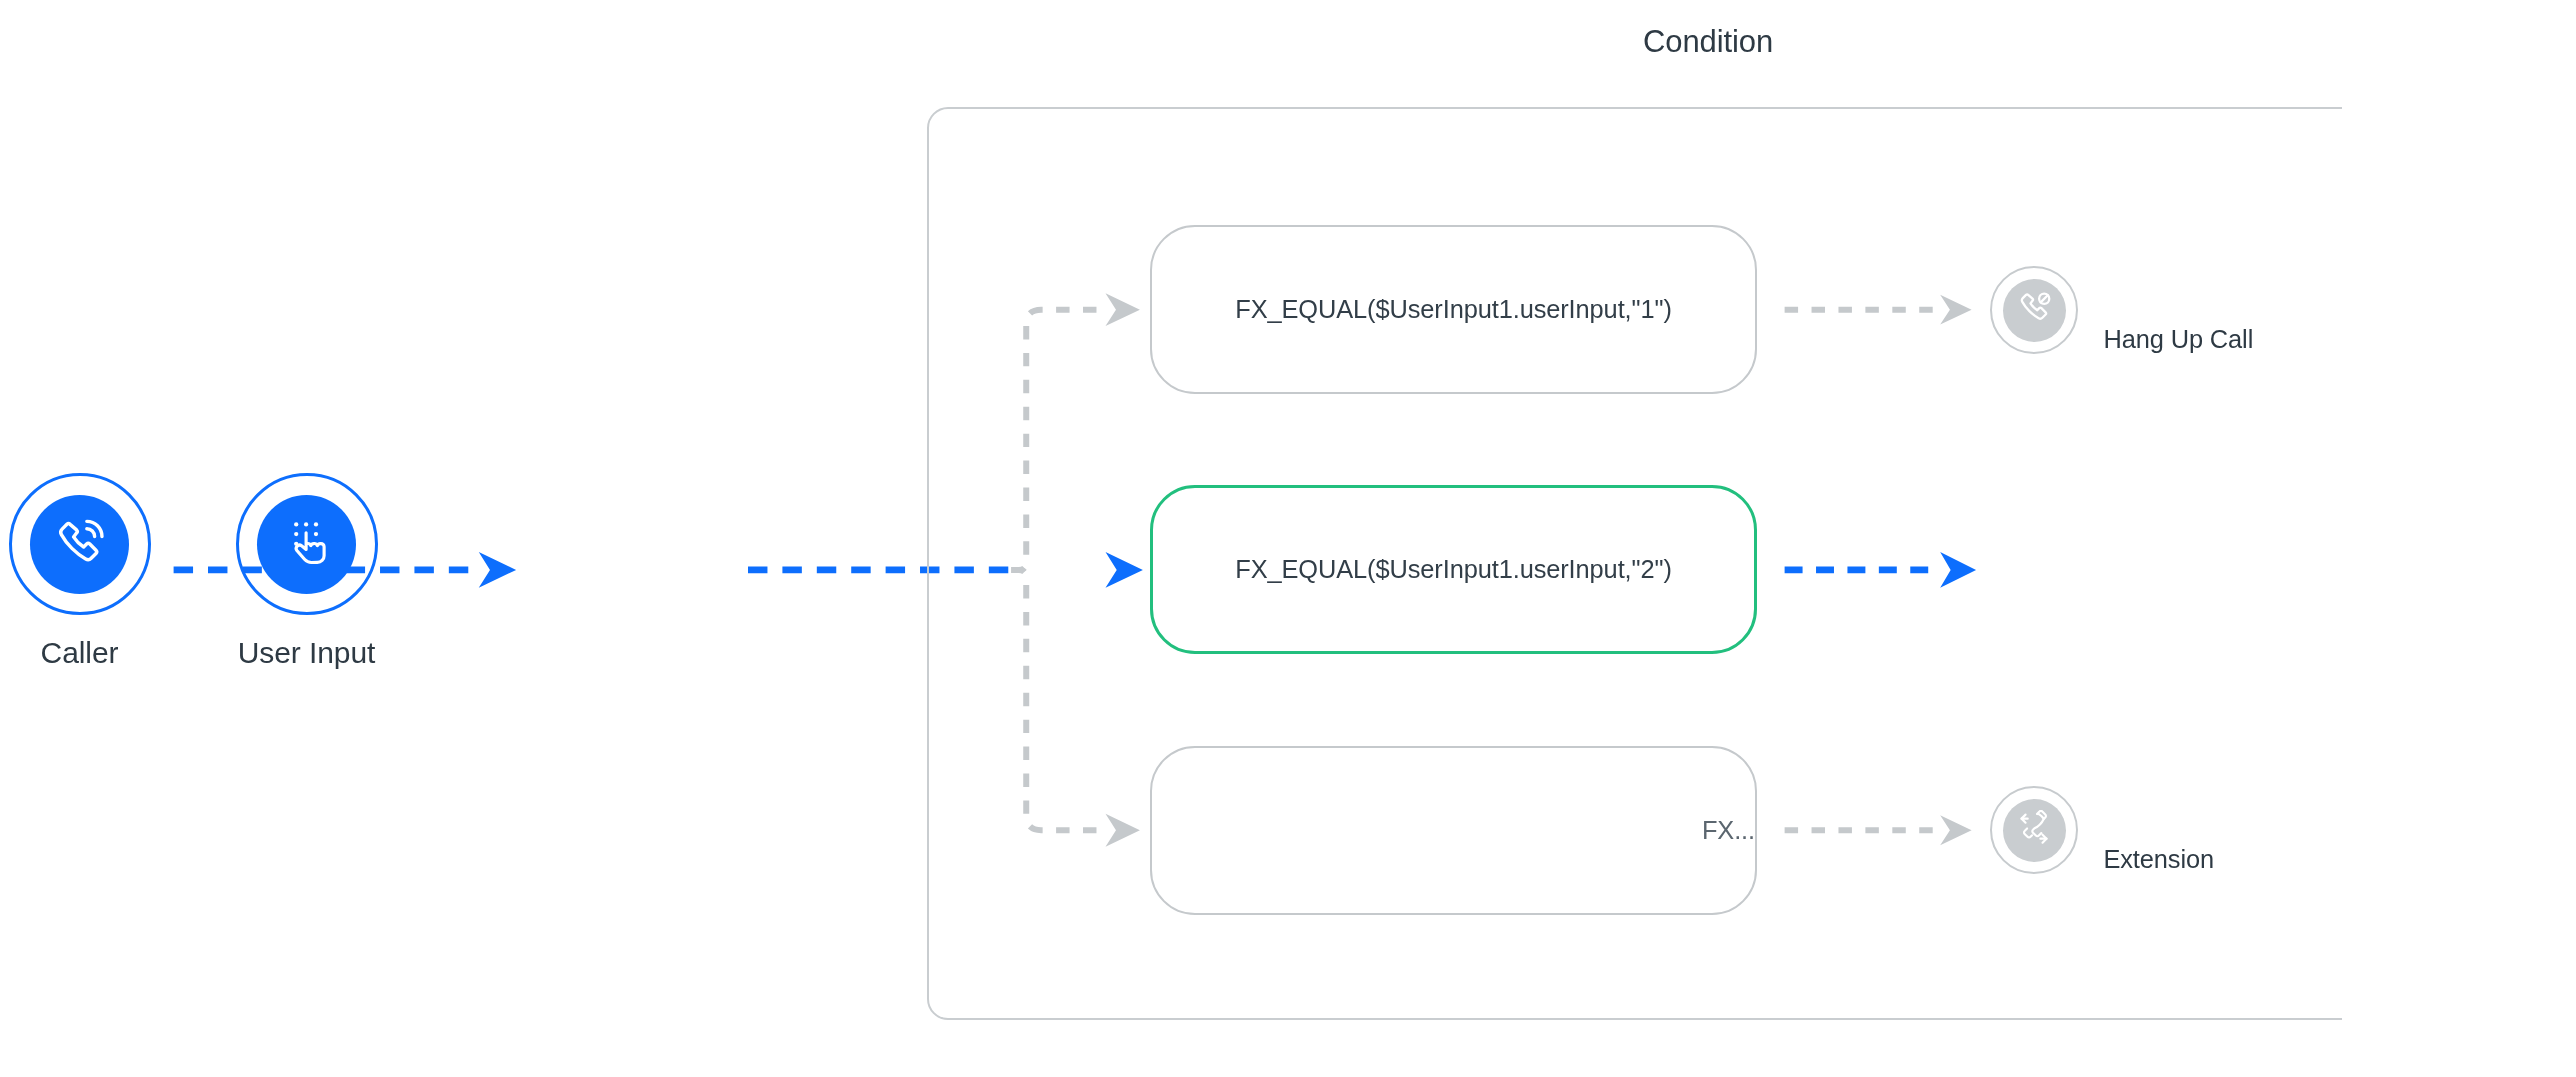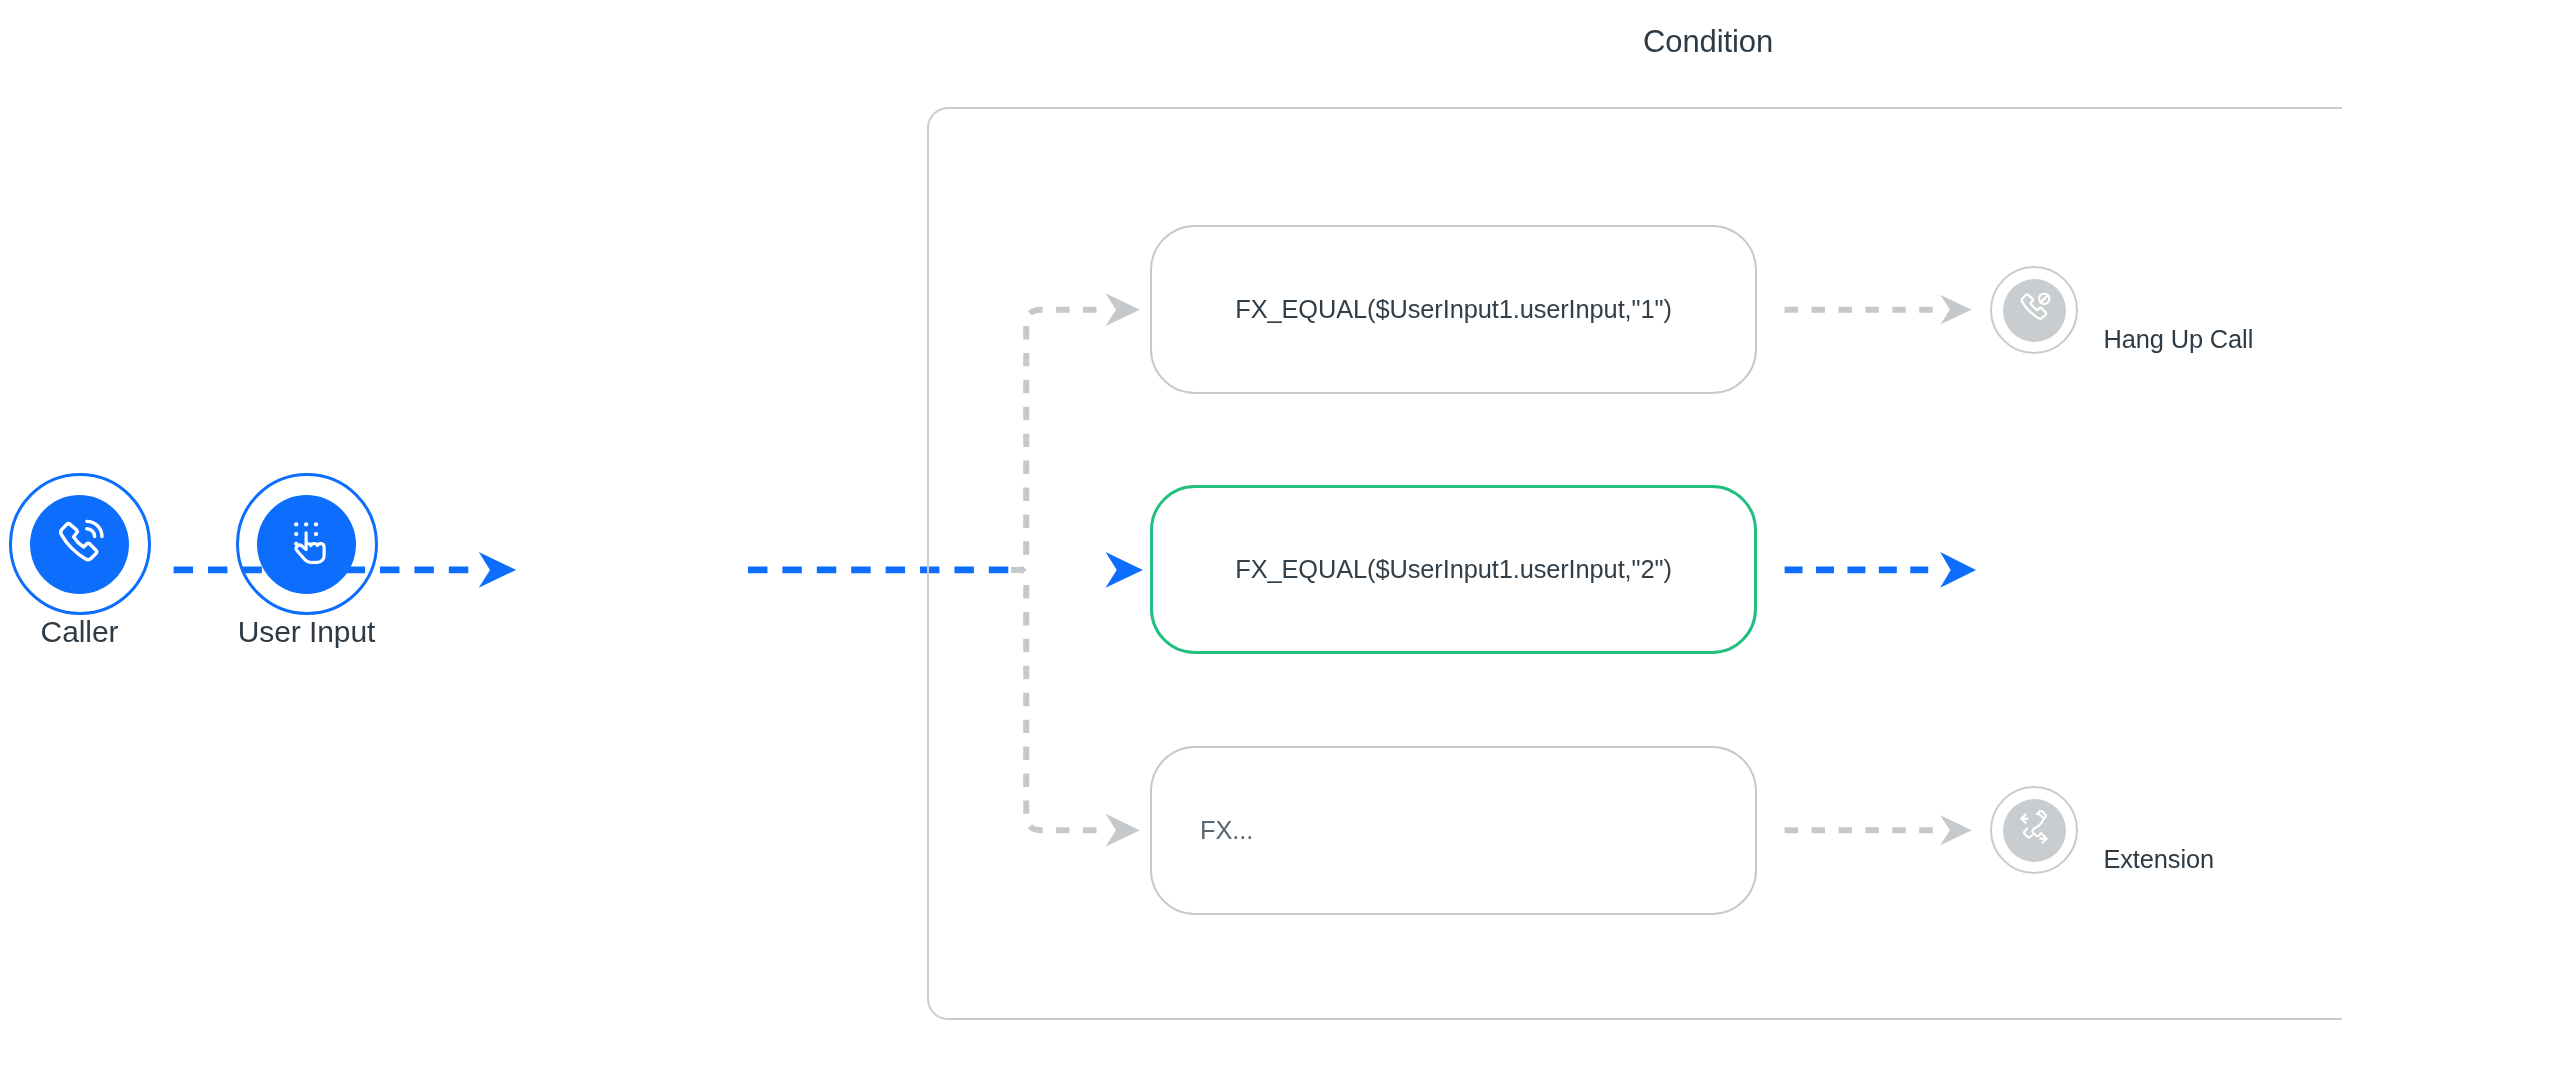--- a/index.html
+++ b/index.html
@@ -53,20 +53,21 @@
     border-radius: 50%;
     display: flex;
     align-items: center;
     justify-content: center;
   }
   .node-disc.active { background: #0d6efd; }
 
   .node-disc svg { display: block; }
 
   .node-caption {
+    margin-top: 21px;
     font-size: 30px;
     letter-spacing: -0.1px;
     color: #2e3a44;
     white-space: nowrap;
   }
 
   
   .action-node {
     position: absolute;
     display: flex;
@@ -141,21 +142,21 @@
   .cond-pill.selected { border: 3px solid #22bf7e; }
 
   .cond-text {
     width: 100%;
     font-size: 25.4px;
     color: #323e48;
     letter-spacing: -0.1px;
     white-space: nowrap;
   }
   .cond-text.centered { text-align: center; }
-  .cond-text.left     { text-align: left; padding-left: 48px; color: #5b666f; }
+  .cond-text.left     { text-align: right; padding-left: 48px; color: #5b666f; }
 </style>
 </head>
 <body>
 
 <div id="canvas">
 
   <svg id="wires" viewBox="0 0 3444 1440" xmlns="http://www.w3.org/2000/svg">
 
     <g>
       <line x1="232" y1="762" x2="642" y2="762" stroke="#0d6efd" stroke-width="9" stroke-dasharray="26 20" stroke-linecap="butt"></line>

